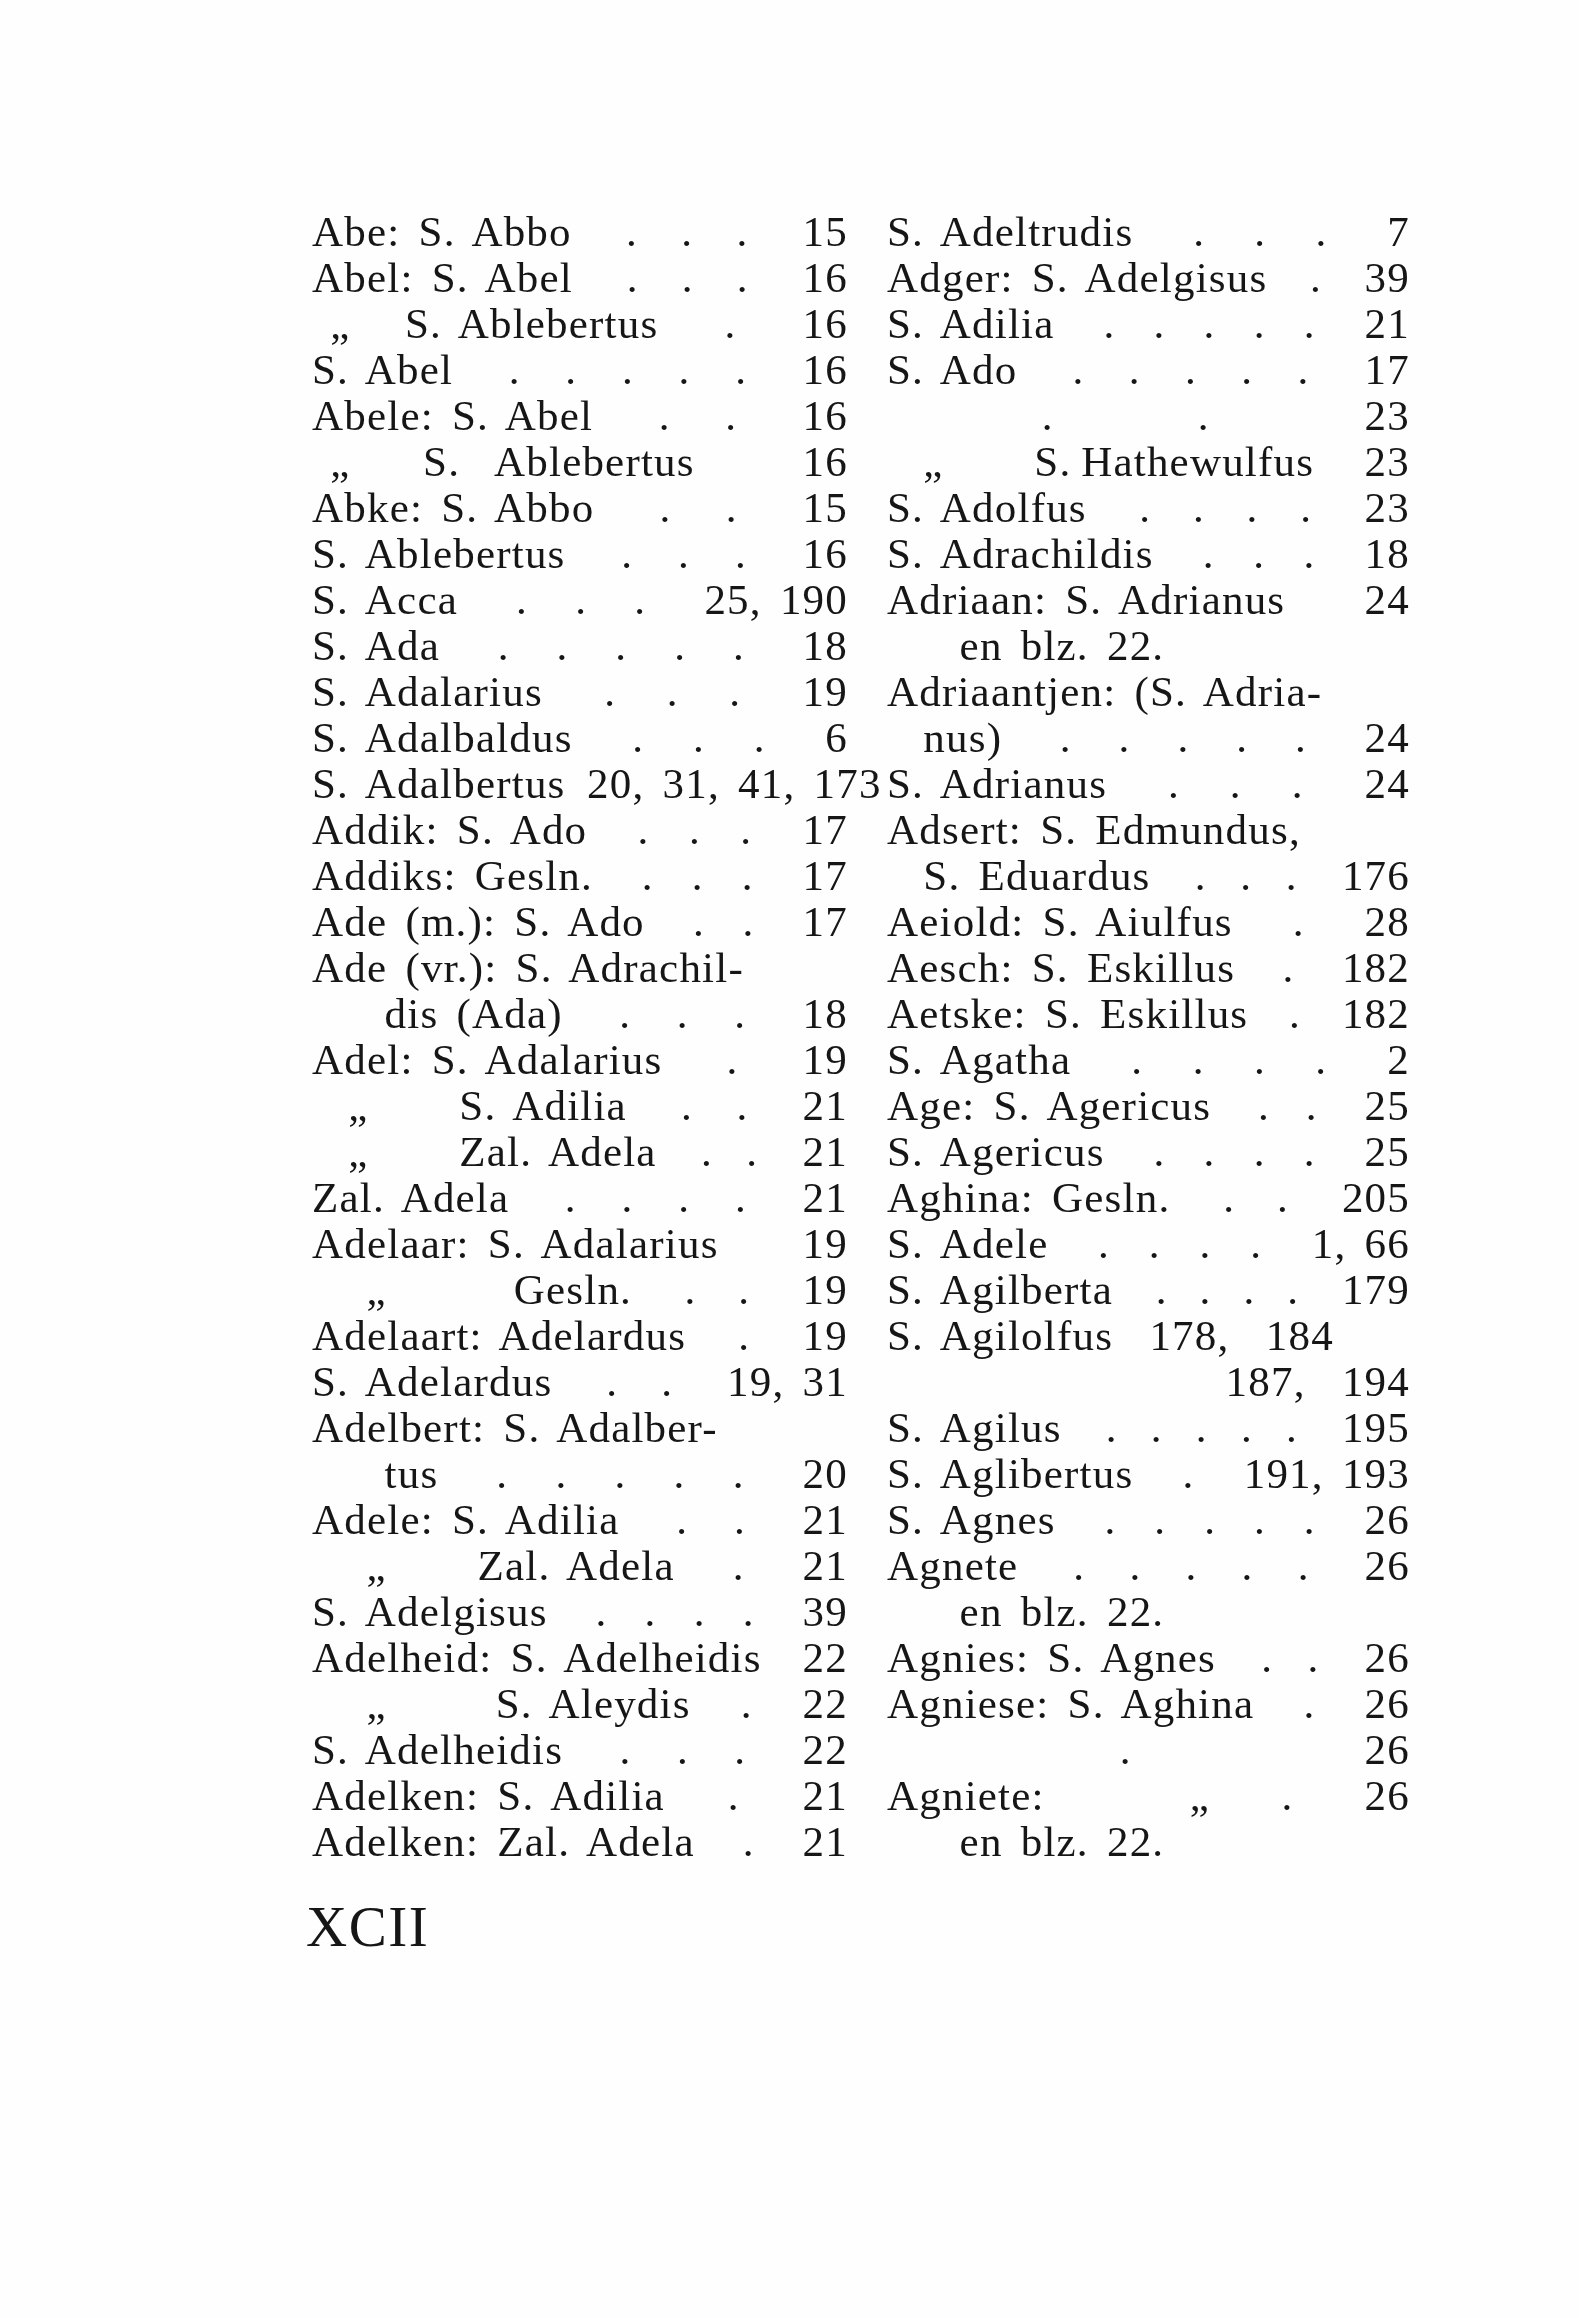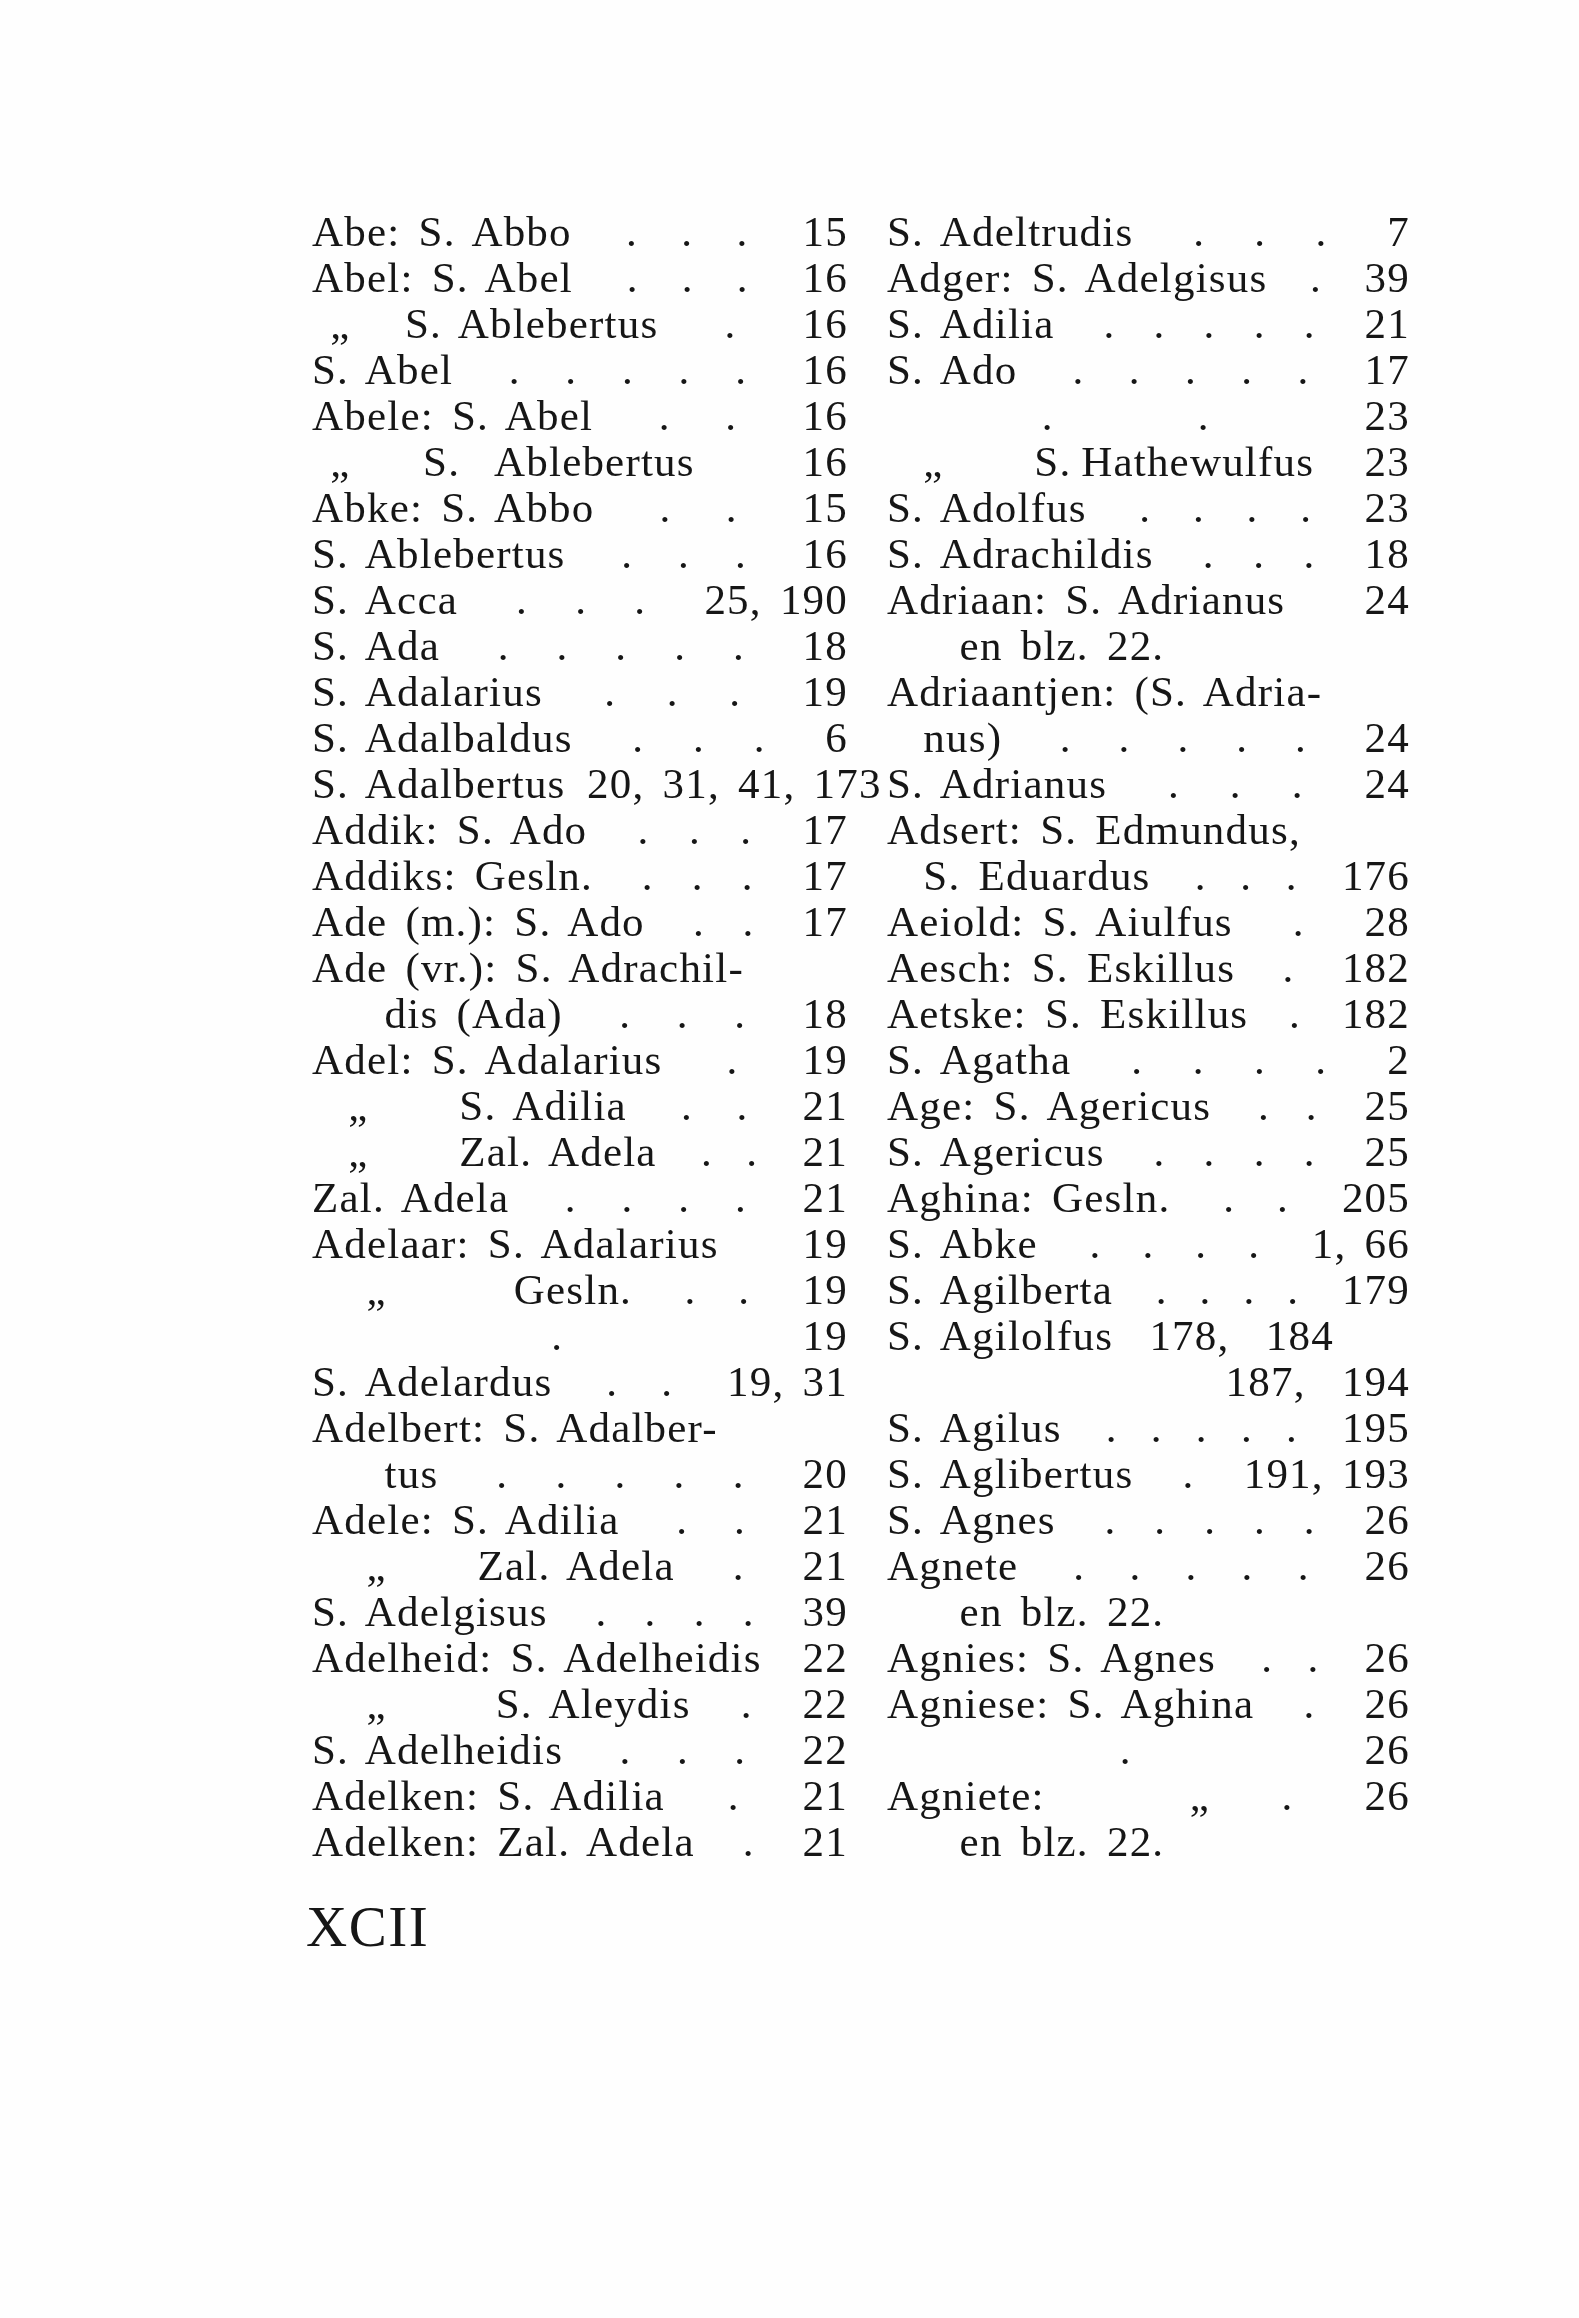--- a/index.html
+++ b/index.html
@@ -218,20 +218,21 @@
     <span class="pnum">19</span>
   </div>
 
   <div class="line">
     <span class="label">   „       Gesln.</span>
     <span class="leader"><span class="dot">.</span><span class="dot">.</span></span>
     <span class="pnum">19</span>
   </div>
 
   <div class="line">
+    <span class="label">Adelaart: Adelardus</span>
     <span class="leader"><span class="dot">.</span></span>
     <span class="pnum">19</span>
   </div>
 
   <div class="line">
     <span class="label">S. Adelardus</span>
     <span class="leader"><span class="dot">.</span><span class="dot">.</span></span>
     <span class="pnum">19, 31</span>
   </div>
 
@@ -421,21 +422,21 @@
     <span class="pnum">25</span>
   </div>
 
   <div class="line">
     <span class="label">Aghina: Gesln.</span>
     <span class="leader"><span class="dot">.</span><span class="dot">.</span></span>
     <span class="pnum">205</span>
   </div>
 
   <div class="line">
-    <span class="label">S. Abke</span>
+    <span class="label">S. Adele</span>
     <span class="leader"><span class="dot">.</span><span class="dot">.</span><span class="dot">.</span><span class="dot">.</span></span>
     <span class="pnum">1, 66</span>
   </div>
 
   <div class="line">
     <span class="label">S. Agilberta</span>
     <span class="leader"><span class="dot">.</span><span class="dot">.</span><span class="dot">.</span><span class="dot">.</span></span>
     <span class="pnum">179</span>
   </div>
 

